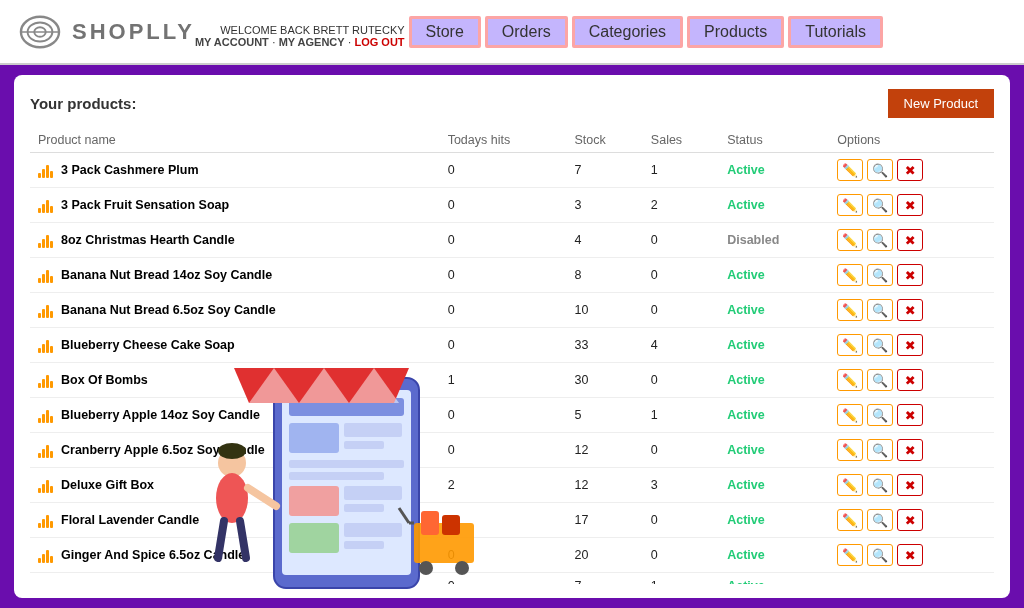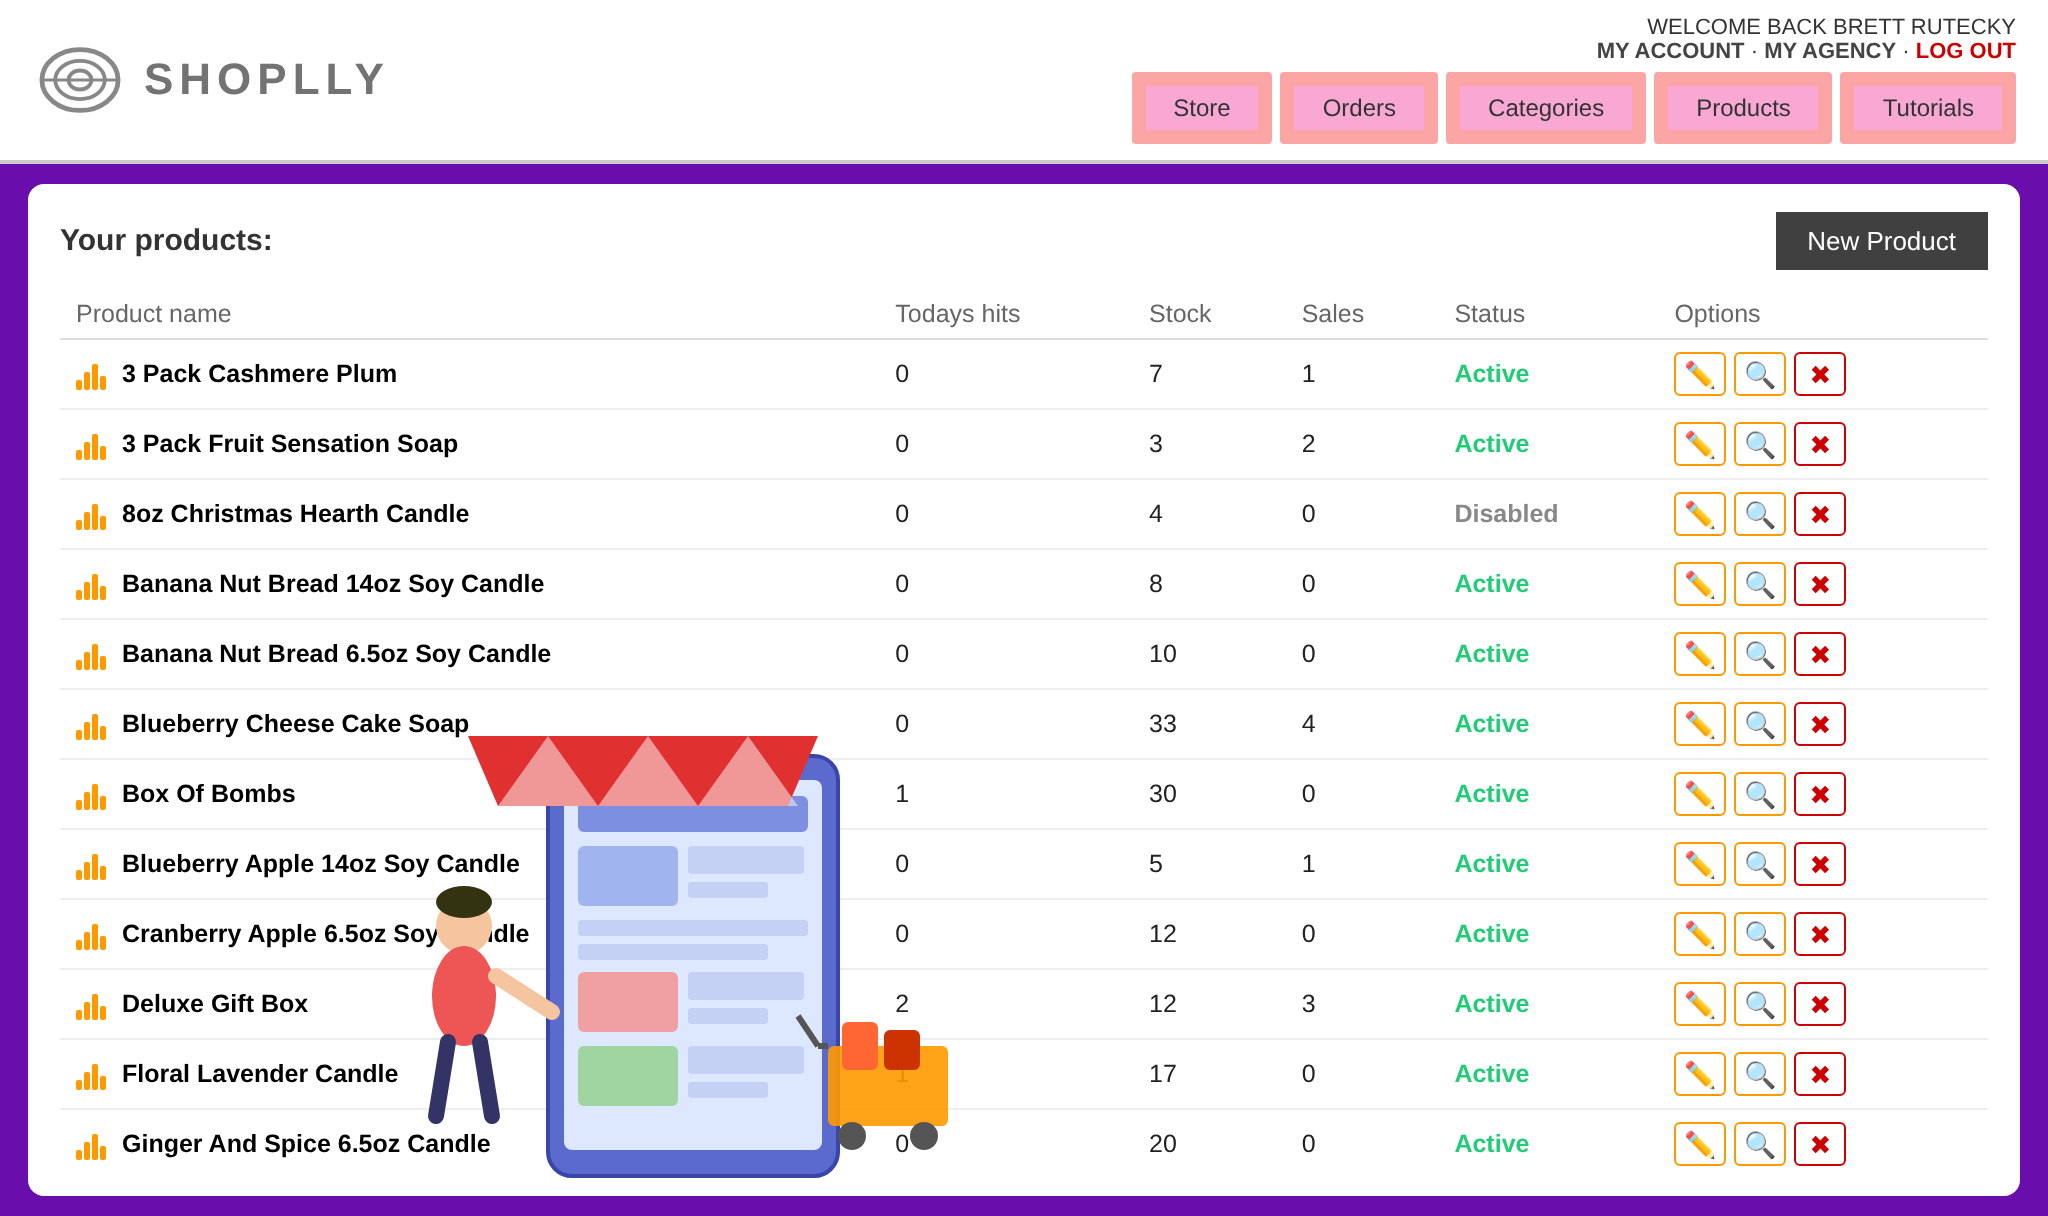--- a/index.html
+++ b/index.html
@@ -34,21 +34,21 @@
     }
     .logo-text {
       font-size: 22px;
       font-weight: bold;
       letter-spacing: 3px;
       color: #737373;
     }
     .nav-area {
       flex: 1;
       display: flex;
-      flex-direction: column;
+      flex-direction: row;
       align-items: flex-end;
       gap: 4px;
     }
     .welcome-text {
       font-size: 11px;
       color: #333;
       text-align: right;
     }
     .welcome-text .account-links {
       color: #444;
@@ -57,24 +57,24 @@
     }
     .welcome-text .logout-link {
       color: #cc0000;
       font-weight: bold;
     }
     .nav-buttons {
       display: flex;
       gap: 4px;
     }
     .nav-btn {
-      border: 7px solid #fca5a5;
-      background: #f9a8d4;
+      border: 3px solid #fca5a5;
+      background: #c4b5fd;
       padding: 4px 14px;
-      font-size: 12px;
+      font-size: 16px;
       cursor: pointer;
       border-radius: 2px;
       color: #333;
     }
 
     
     .main-wrapper {
       flex: 1;
       padding: 10px 14px;
       display: flex;
@@ -98,21 +98,21 @@
       justify-content: space-between;
       align-items: center;
       margin-bottom: 10px;
     }
     .products-title {
       font-size: 15px;
       font-weight: bold;
       color: #333;
     }
     .new-product-btn {
-      background: #404040;
+      background: #c2410c;
       color: white;
       border: none;
       padding: 7px 16px;
       font-size: 13px;
       border-radius: 0;
       cursor: pointer;
     }
 
     
     .table-container {

